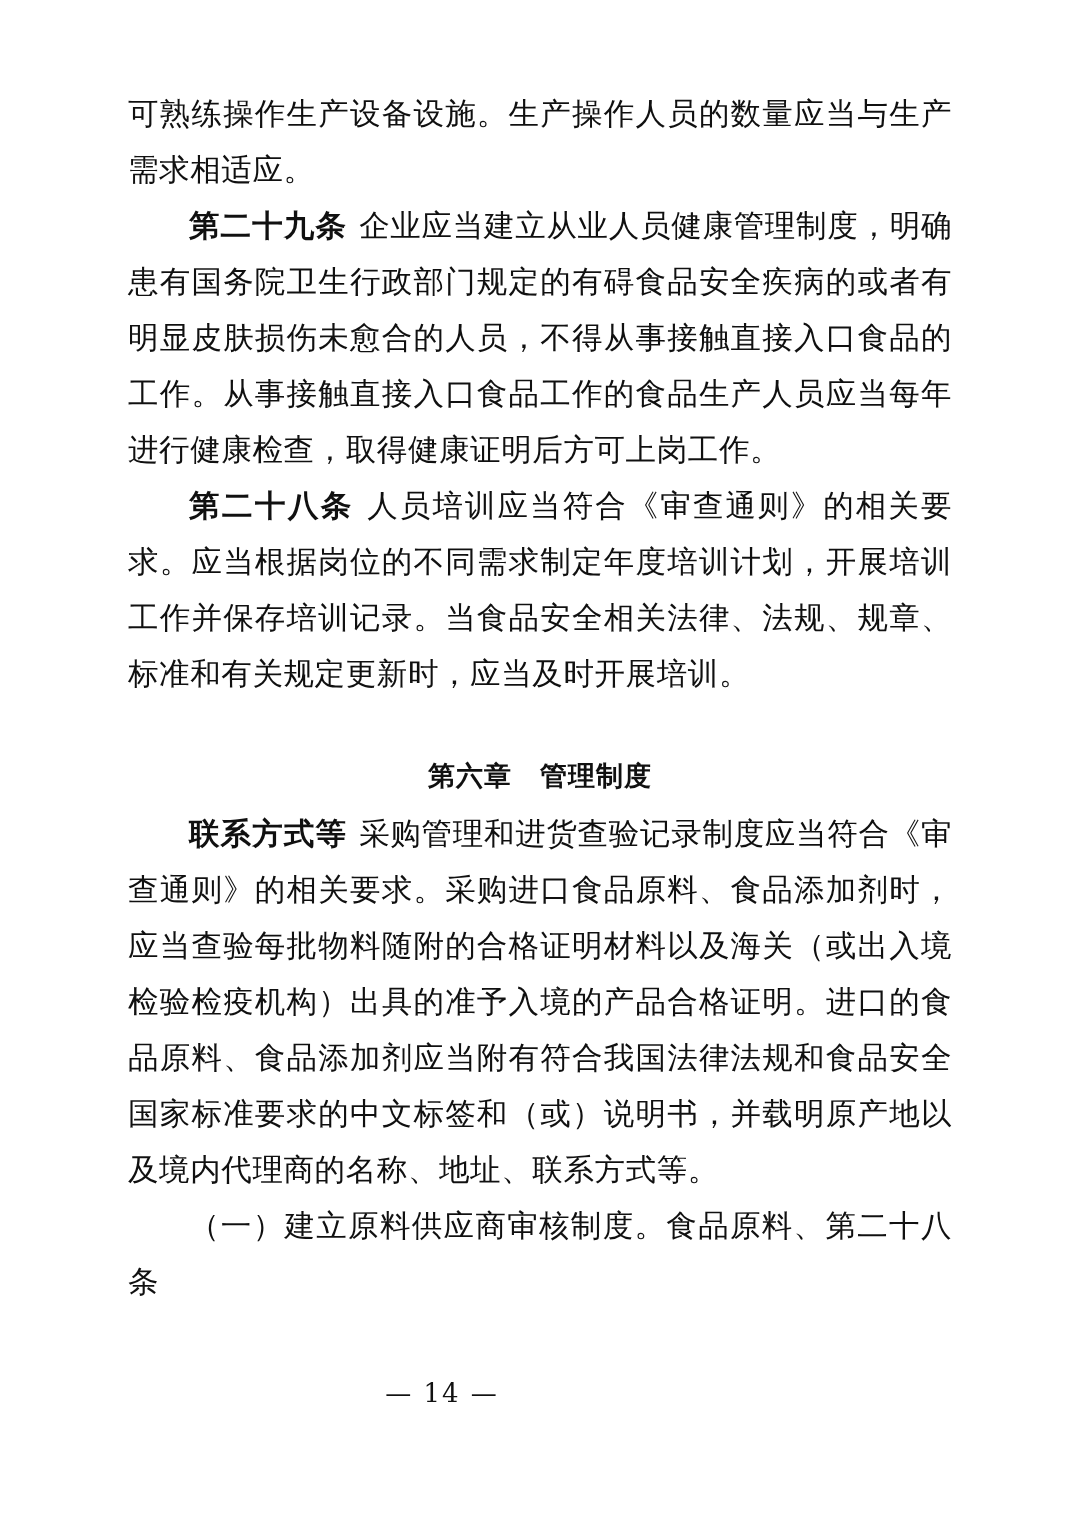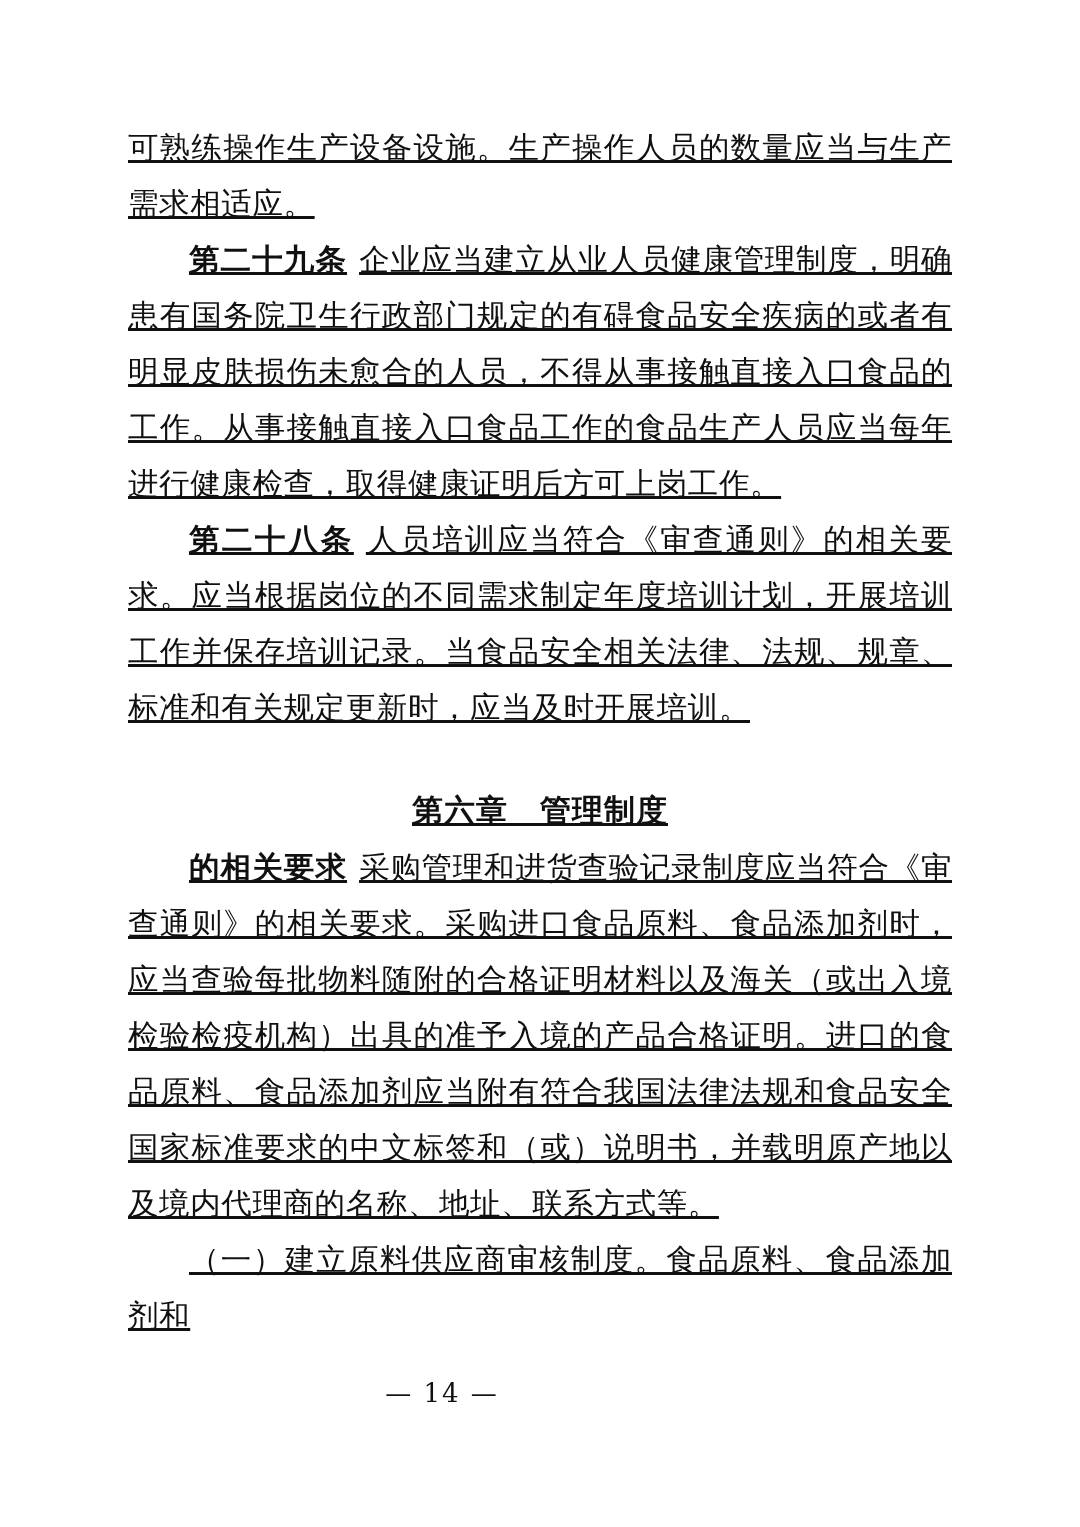--- a/index.html
+++ b/index.html
@@ -14,41 +14,40 @@
     font-family: "DejaVu Serif", "Liberation Serif", serif;
     color: #101010;
     overflow: hidden;
   }
   .page {
     position: absolute;
     left: 0; top: 0;
     width: 1080px;
     height: 1440px;
     box-sizing: border-box;
-    padding: 120px 128px 0 128px;
-    text-decoration: underline;
+    padding: 86px 128px 0 128px;
   }
   .doc-body {
     width: 824px;
   }
   p.para {
     margin: 0;
     font-size: 30.5px;
     line-height: 56px;
     letter-spacing: 0.6px;
     text-align: justify;
     text-justify: inter-ideograph;
     white-space: pre-wrap;
   }
   p.indent {
     text-indent: 61px;
   }
   h2.chapter {
     margin: 0;
-    font-size: 31px;
+    font-size: 27px;
     line-height: 56px;
     font-weight: 700;
     text-align: center;
     font-family: "DejaVu Sans", "Liberation Sans", sans-serif;
     letter-spacing: 1px;
   }
   .gap-before-chapter { height: 46px; }
   .gap-after-chapter { height: 2px; }
   .art-label {
     font-weight: 700;
@@ -79,21 +78,21 @@
     <p class="para indent"><span class="art-label">第二十九条</span><span class="art-gap"></span><span>企业应当建立从业人员健康管理制度，明确患有国务院卫生行政部门规定的有碍食品安全疾病的或者有明显皮肤损伤未愈合的人员，不得从事接触直接入口食品的工作。从事接触直接入口食品工作的食品生产人员应当每年进行健康检查，取得健康证明后方可上岗工作。</span></p>
 
     <p class="para indent"><span class="art-label">第二十八条</span><span class="art-gap"></span><span>人员培训应当符合《审查通则》的相关要求。应当根据岗位的不同需求制定年度培训计划，开展培训工作并保存培训记录。当食品安全相关法律、法规、规章、标准和有关规定更新时，应当及时开展培训。</span></p>
 
     <div class="gap-before-chapter"></div>
 
     <h2 class="chapter">第六章　管理制度</h2>
 
     <div class="gap-after-chapter"></div>
 
-    <p class="para indent"><span class="art-label">的相关要求</span><span class="art-gap"></span><span>采购管理和进货查验记录制度应当符合《审查通则》的相关要求。采购进口食品原料、食品添加剂时，应当查验每批物料随附的合格证明材料以及海关（或出入境检验检疫机构）出具的准予入境的产品合格证明。进口的食品原料、食品添加剂应当附有符合我国法律法规和食品安全国家标准要求的中文标签和（或）说明书，并载明原产地以及境内代理商的名称、地址、联系方式等。</span></p>
+    <p class="para indent"><span class="art-label">联系方式等</span><span class="art-gap"></span><span>采购管理和进货查验记录制度应当符合《审查通则》的相关要求。采购进口食品原料、食品添加剂时，应当查验每批物料随附的合格证明材料以及海关（或出入境检验检疫机构）出具的准予入境的产品合格证明。进口的食品原料、食品添加剂应当附有符合我国法律法规和食品安全国家标准要求的中文标签和（或）说明书，并载明原产地以及境内代理商的名称、地址、联系方式等。</span></p>
 
 
-    <p class="para indent">（一）建立原料供应商审核制度。食品原料、食品添加剂和</p>
+    <p class="para indent">（一）建立原料供应商审核制度。食品原料、第二十八条</p>
 
   </div>
 </div>
 
 <div class="footer">— 14 —</div>
 
 </body></html>

